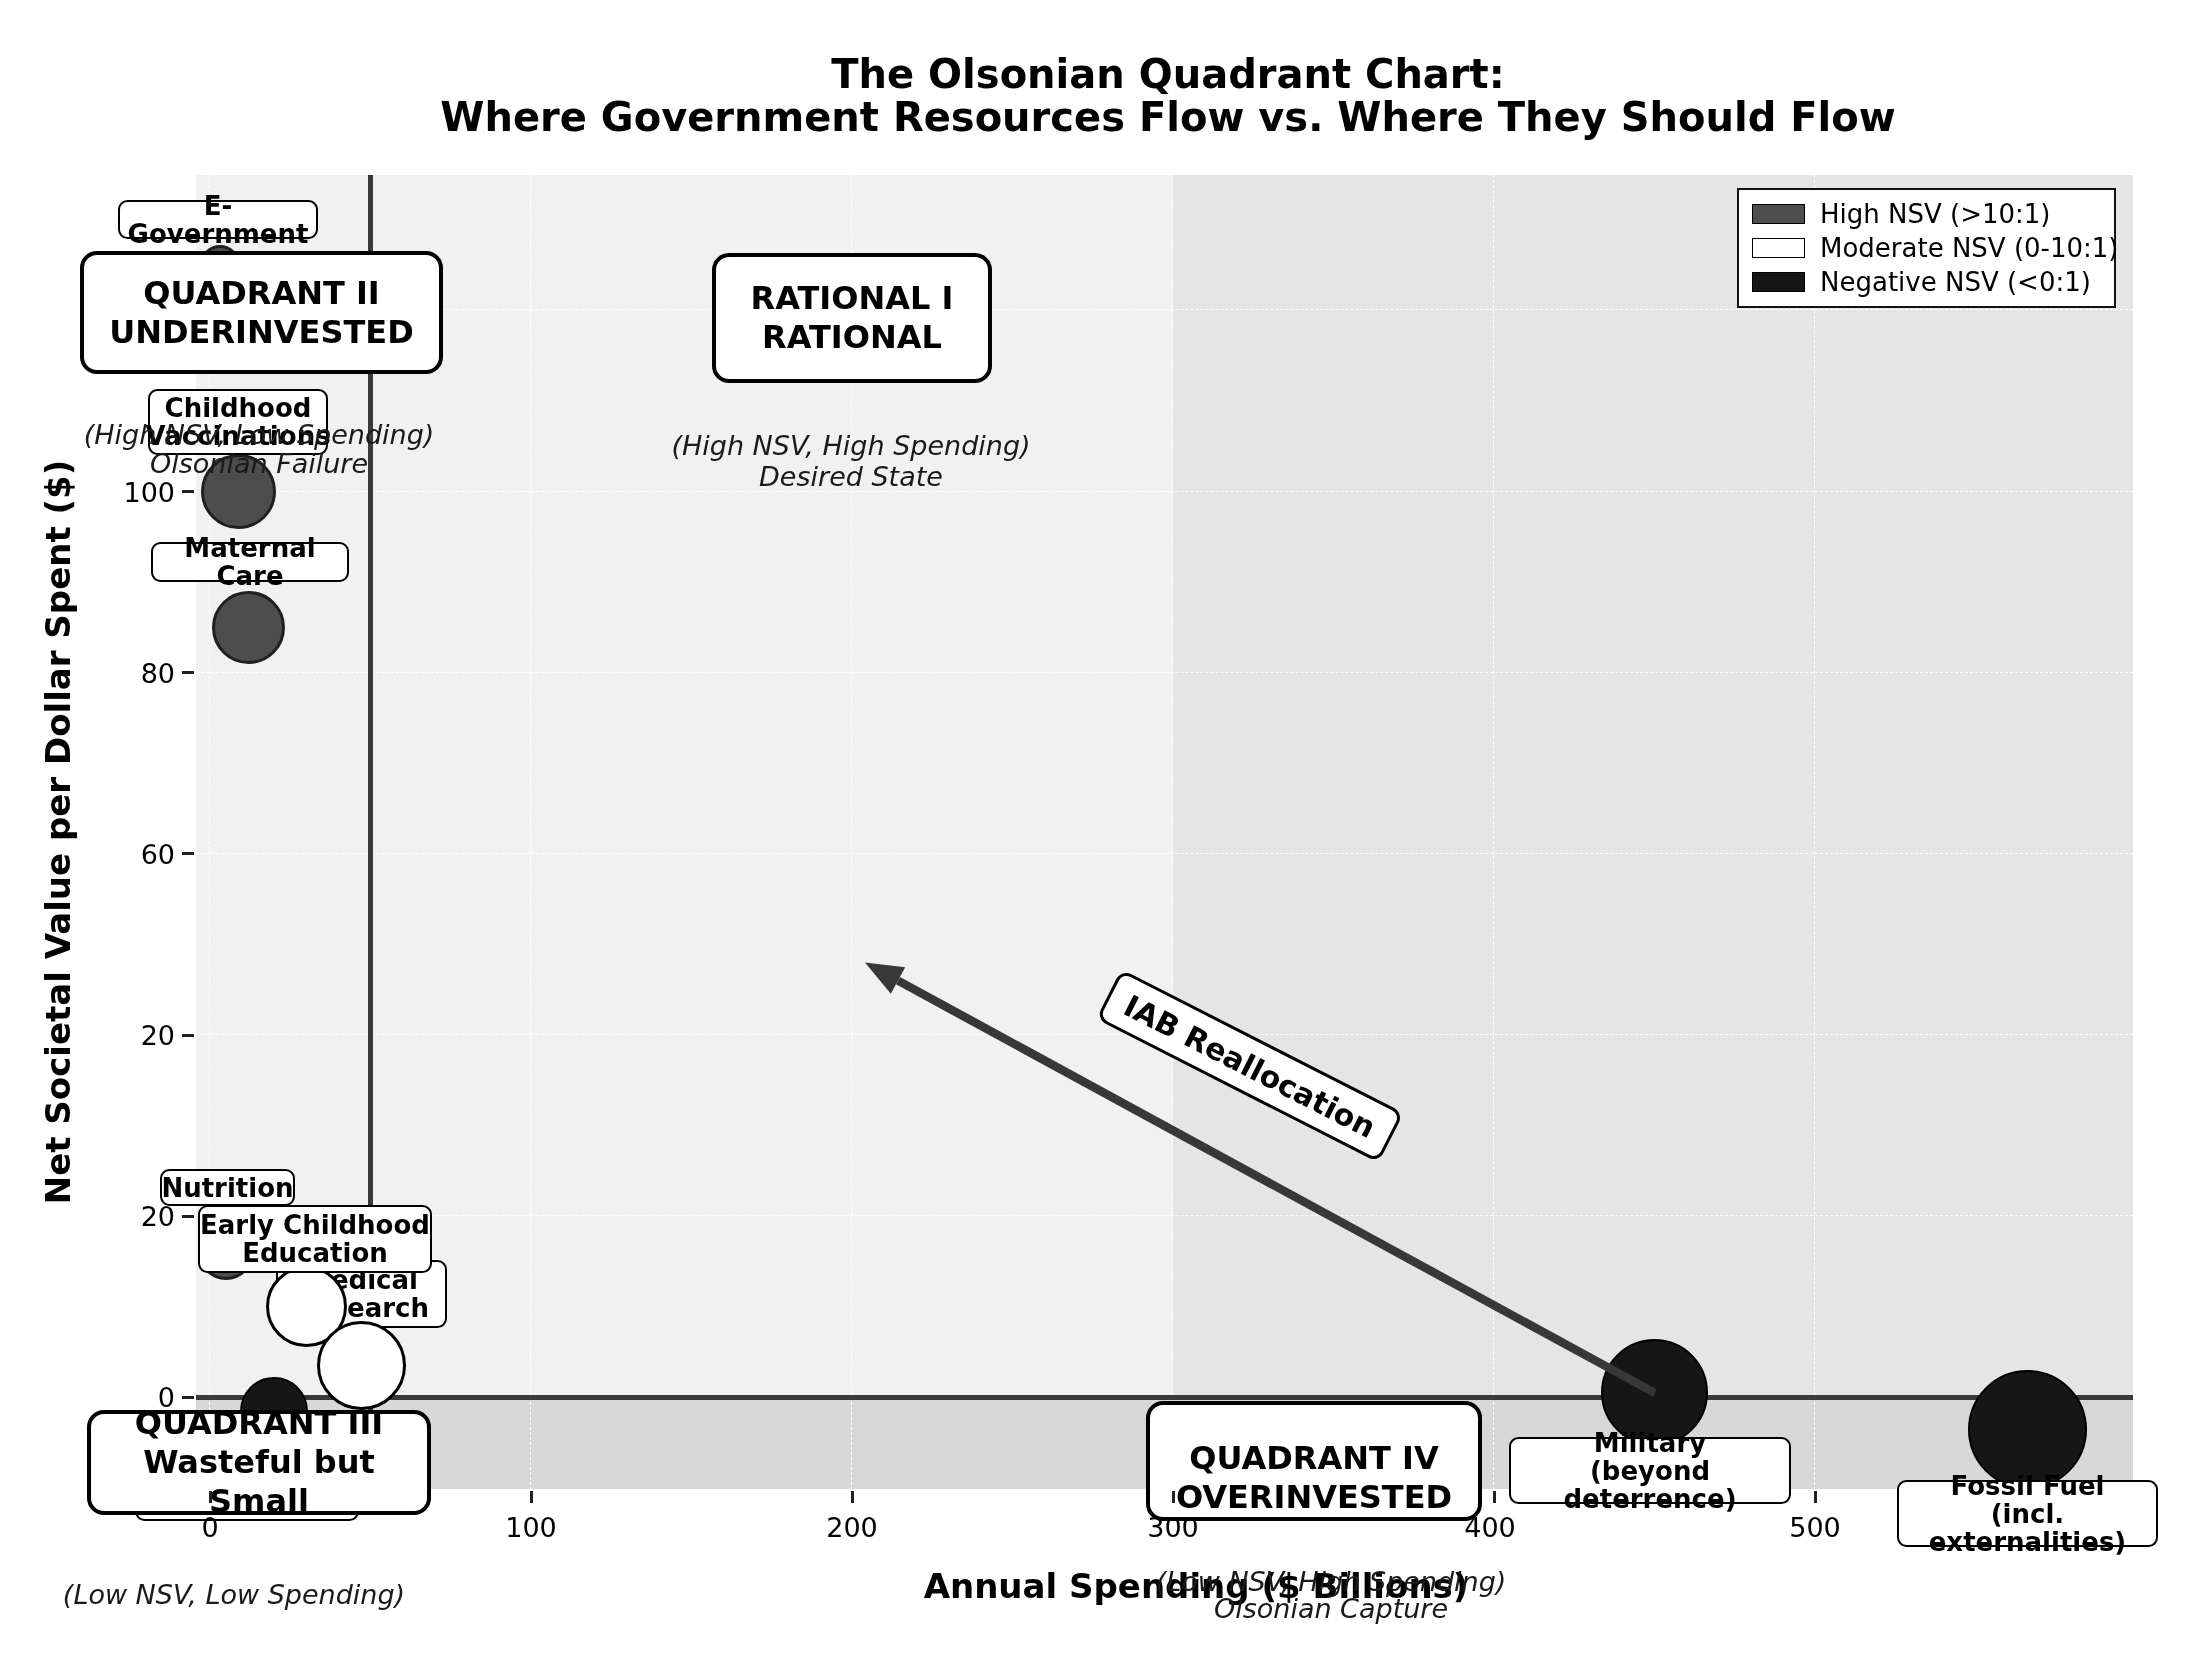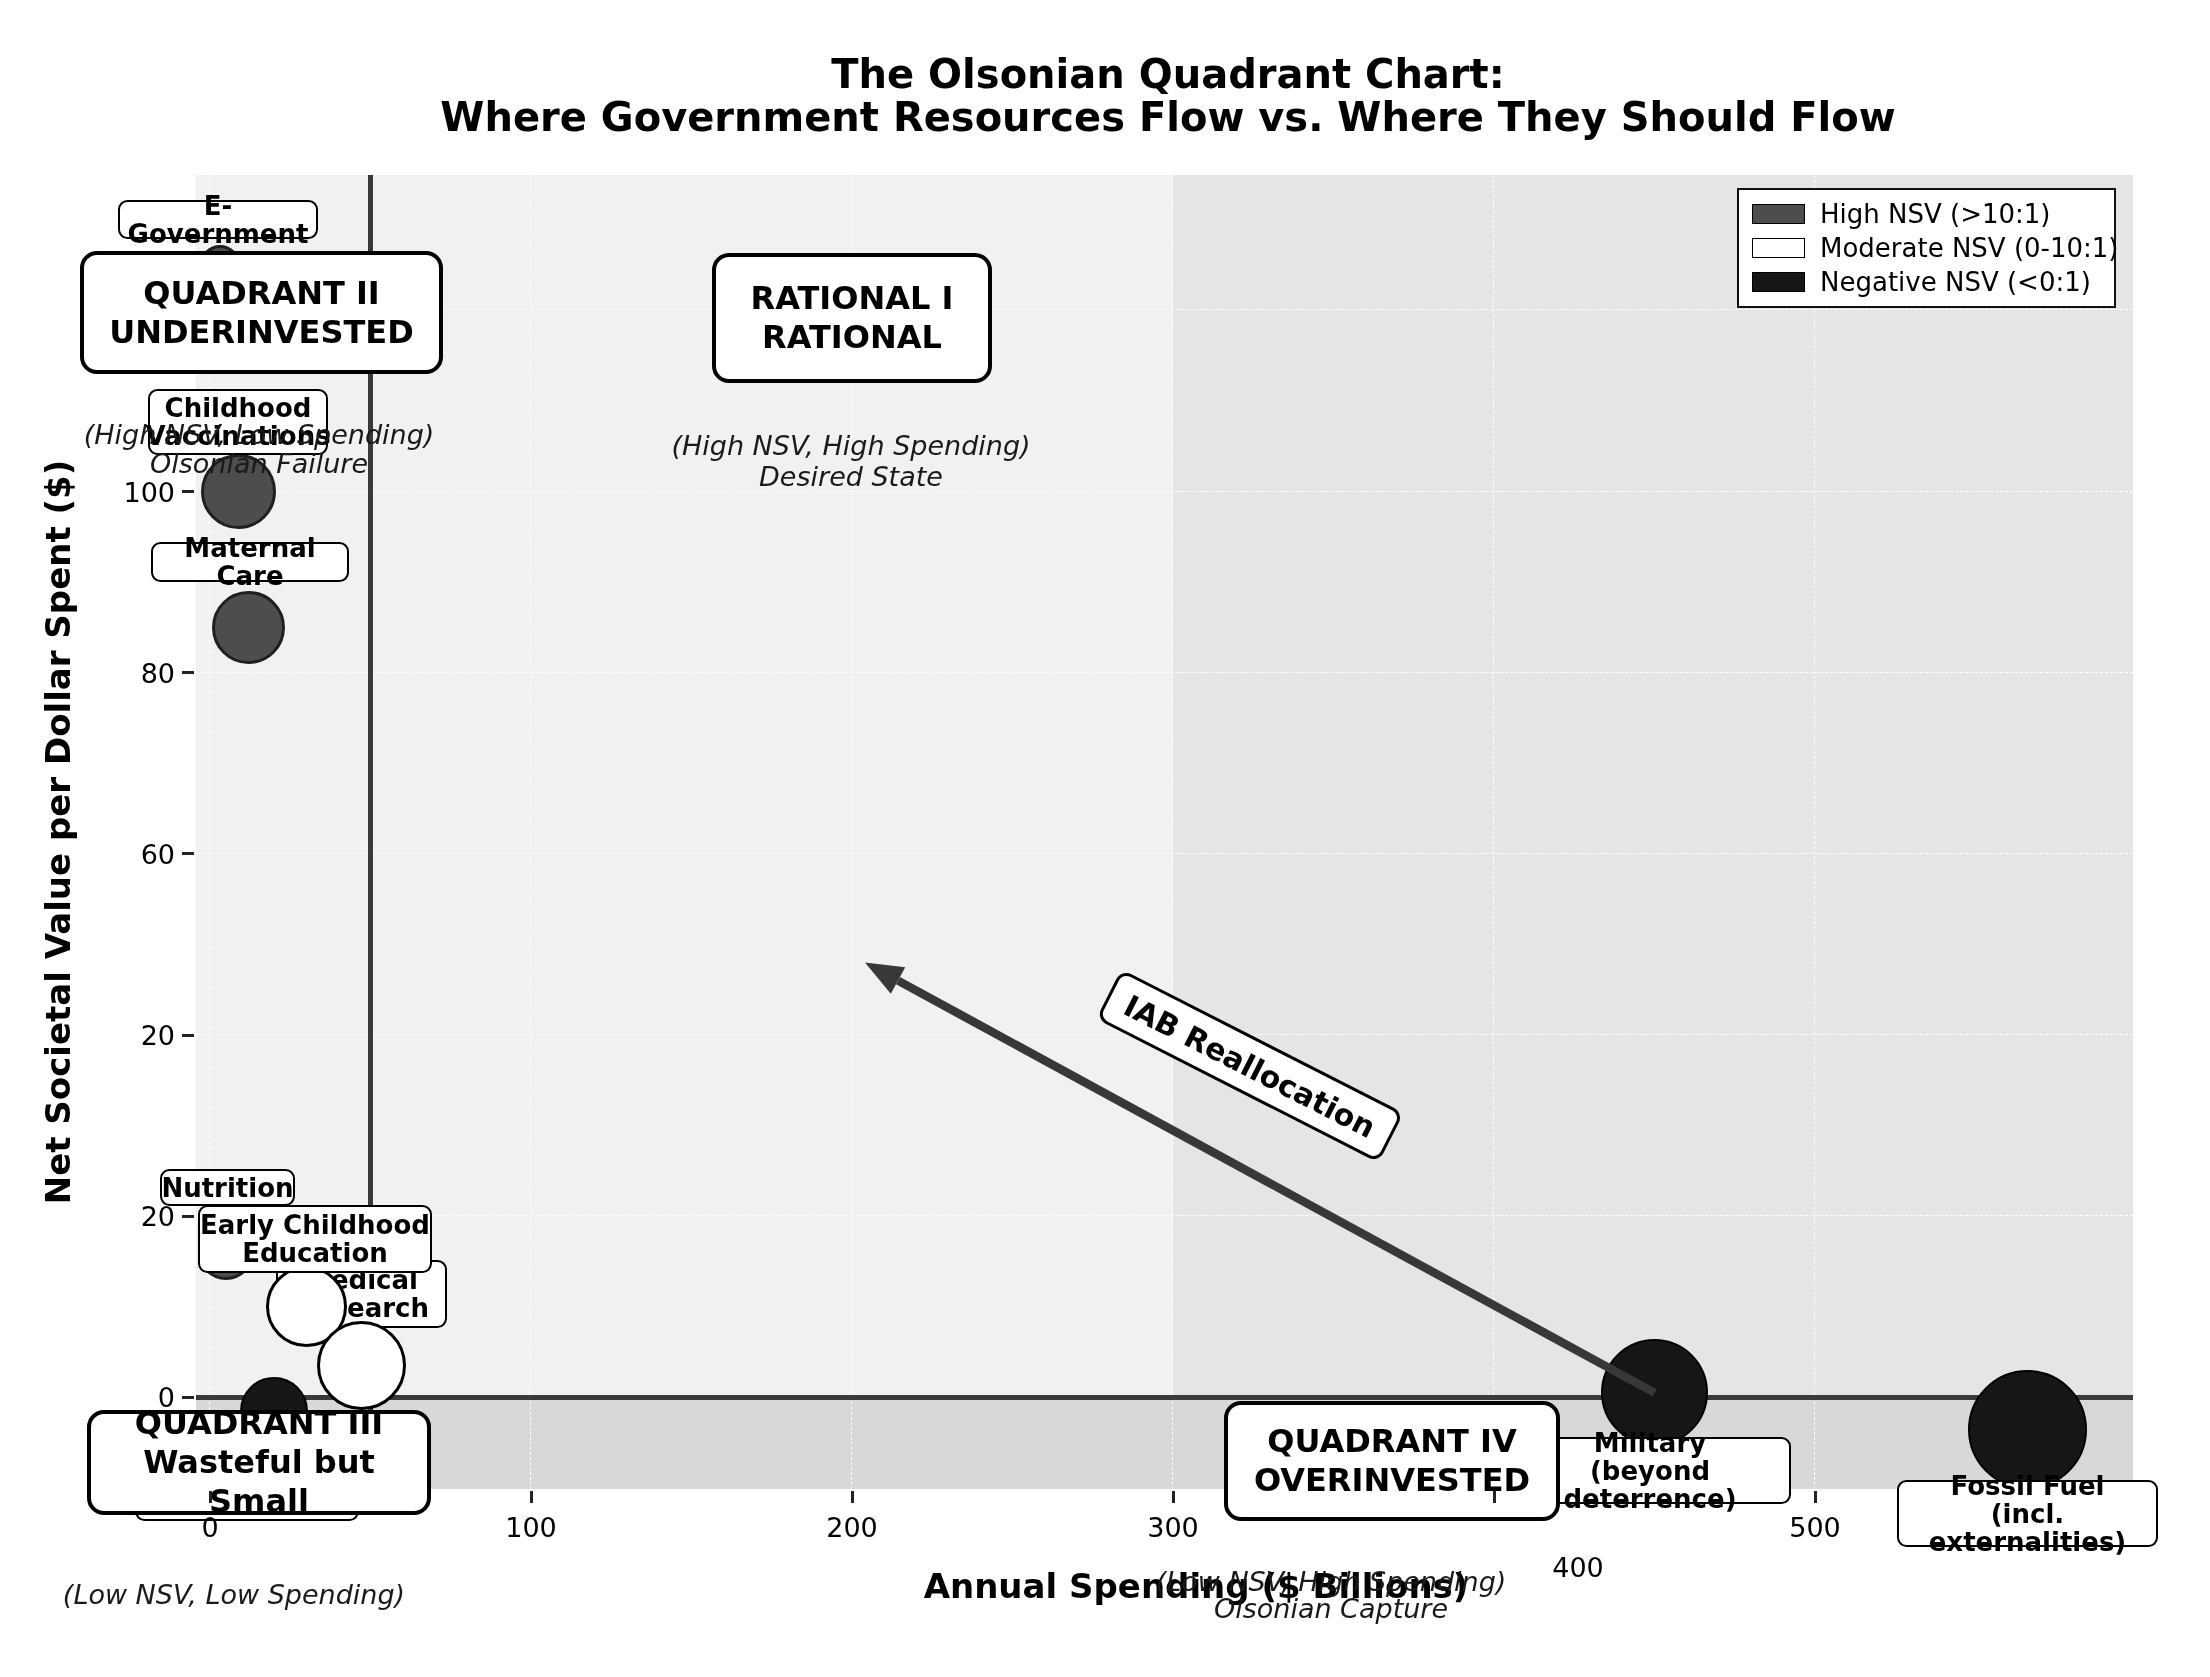--- a/index.html
+++ b/index.html
@@ -141,41 +141,41 @@
     <span>UNDERINVESTED</span>
   </div>
   <div class="qbox" style="left:712px;top:253px;width:280px;height:130px;">
     <span>RATIONAL I</span>
     <span>RATIONAL</span>
   </div>
   <div class="qbox" style="left:87px;top:1410px;width:344px;height:105px;">
     <span>QUADRANT III</span>
     <span>Wasteful but Small</span>
   </div>
-  <div class="qbox" style="left:1224px;top:1401px;width:336px;height:120px;">
+  <div class="qbox" style="left:1146px;top:1401px;width:336px;height:120px;justify-content:flex-end;">
     <span>QUADRANT IV</span>
     <span>OVERINVESTED</span>
   </div>
 
   <div id="iab-label">IAB Reallocation</div>
 
   <div class="axlbl" style="left:1196px;top:1586px;transform:translate(-50%,-50%);">Annual Spending ($ Billions)</div>
   <div class="axlbl" style="left:58px;top:832px;transform:translate(-50%,-50%) rotate(-90deg);">Net Societal Value per Dollar Spent ($)</div>
 
   <div id="ticks">
       <div class="tmx" style="left: 209px; top: 1491px;"></div>
       <div class="tlx" style="left: 210px; top: 1527px;">0</div>
       <div class="tmx" style="left: 530px; top: 1491px;"></div>
       <div class="tlx" style="left: 531px; top: 1527px;">100</div>
       <div class="tmx" style="left: 851px; top: 1491px;"></div>
       <div class="tlx" style="left: 852px; top: 1527px;">200</div>
       <div class="tmx" style="left: 1172px; top: 1491px;"></div>
       <div class="tlx" style="left: 1173px; top: 1527px;">300</div>
       <div class="tmx" style="left: 1493px; top: 1491px;"></div>
-      <div class="tlx" style="left: 1578px; top: 1527px; margin-top: 40px;">400</div>
+      <div class="tlx" style="left: 1490px; top: 1527px;">400</div>
       <div class="tmx" style="left: 1814px; top: 1491px;"></div>
       <div class="tlx" style="left: 1815px; top: 1527px;">500</div>
       <div class="tmy" style="top: 1396px;"></div>
       <div class="tly" style="left: 175px; top: 1397px;">0</div>
       <div class="tmy" style="top: 1215px;"></div>
       <div class="tly" style="left: 175px; top: 1216px;">20</div>
       <div class="tmy" style="top: 1034px;"></div>
       <div class="tly" style="left: 175px; top: 1035px;">20</div>
       <div class="tmy" style="top: 852px;"></div>
       <div class="tly" style="left: 175px; top: 854px;">60</div>

